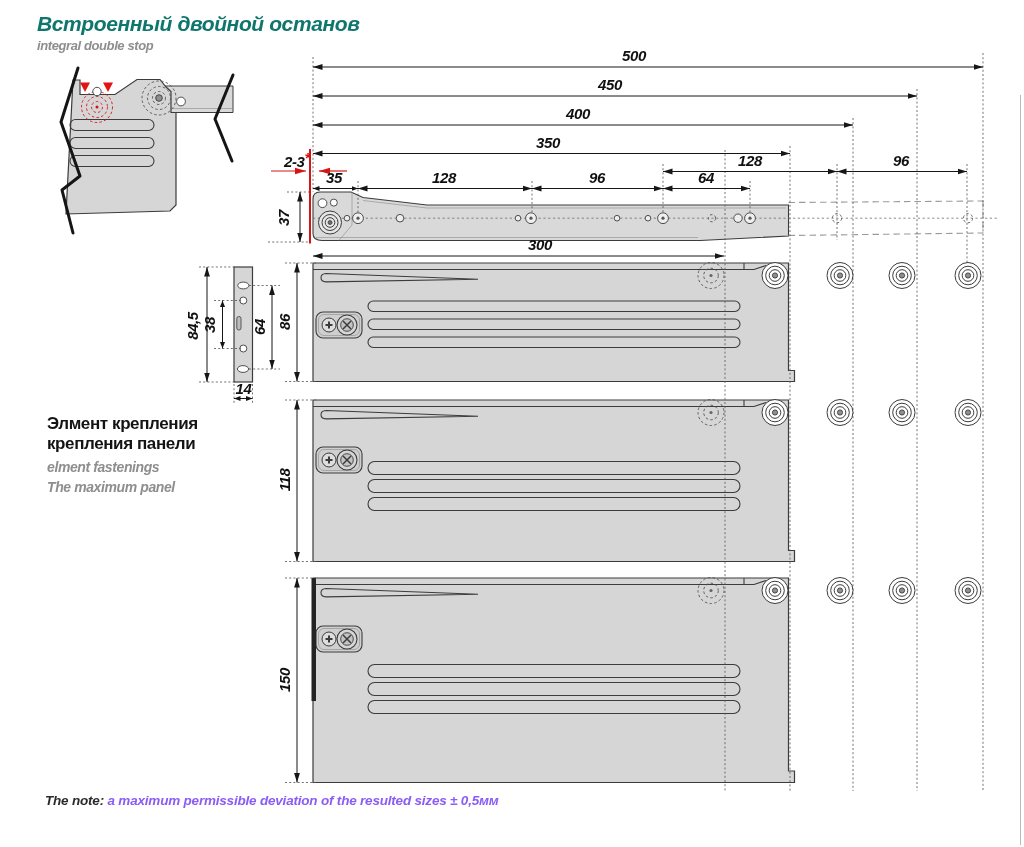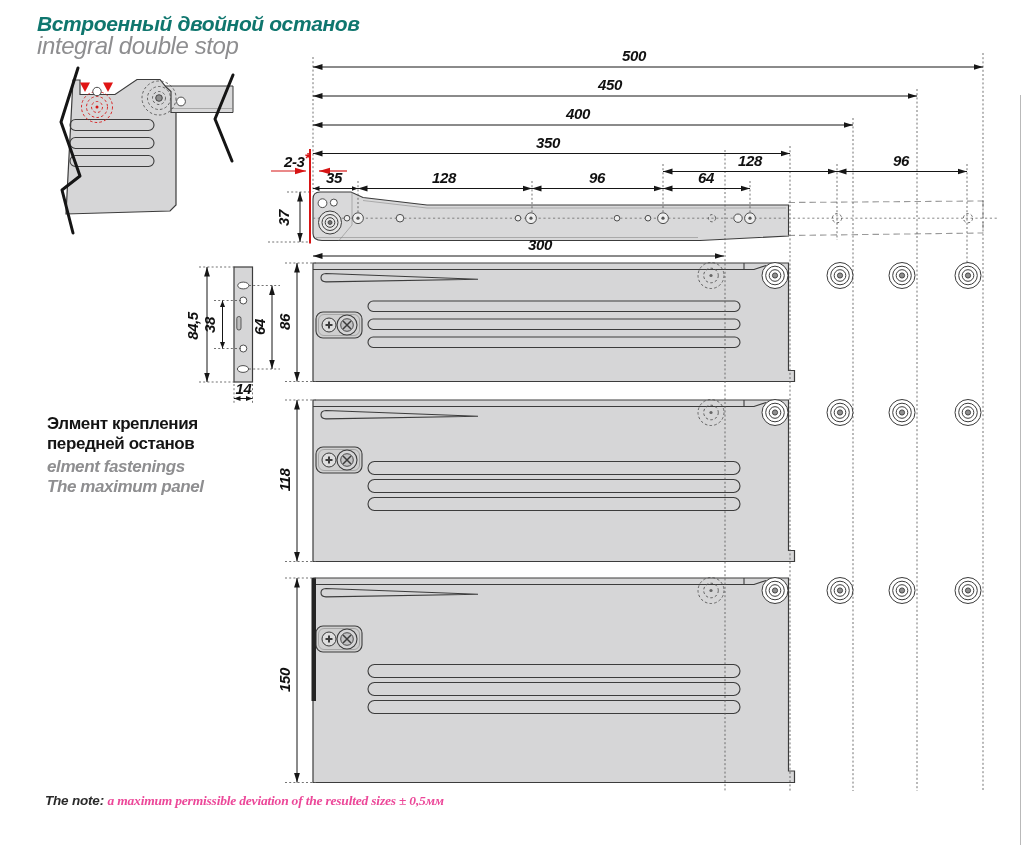--- a/index.html
+++ b/index.html
@@ -1,29 +1,29 @@
 <!DOCTYPE html>
 <html><head>
 <meta charset="utf-8">
 <style>
   html,body{margin:0;padding:0;background:#fff;}
   body{width:1024px;height:847px;position:relative;font-family:"Liberation Sans",sans-serif;overflow:hidden;}
   .abs{position:absolute;}
   .title-block{left:37px;top:13px;line-height:22px;}
   .title-ru{font-size:21px;font-weight:bold;font-style:italic;color:#0f766e;letter-spacing:-0.4px;}
-  .title-en{font-size:24px;font-weight:normal;font-style:italic;color:#8e8e90;letter-spacing:-0.4px;}
+  .title-en{font-size:13px;font-weight:bold;font-style:italic;color:#8e8e90;letter-spacing:-0.4px;}
   .flabel{left:47px;top:414px;line-height:20px;}
   .flabel .ru{font-size:17px;font-weight:bold;color:#141414;letter-spacing:-0.4px;}
-  .flabel .en{font-size:17px;font-weight:bold;font-style:italic;color:#8e8e90;letter-spacing:-0.4px;}
+  .flabel .en{font-size:14px;font-weight:bold;font-style:italic;color:#8e8e90;letter-spacing:-0.4px;}
   .flabel .en.first{margin-top:3px;}
   .note-block{left:45px;top:792px;line-height:17px;font-style:italic;font-size:13.5px;letter-spacing:-0.2px;}
   .note-ru-label{color:#2a2a2a;font-weight:normal;}
   .note-ru-text{color:#101010;font-weight:bold;}
   .note-en-label{color:#2a2a2a;font-weight:bold;margin-top:28px;}
-  .note-en-text{color:#ec4899;font-weight:bold;font-family:Liberation Serif, serif;}
+  .note-en-text{color:#8b5cf6;font-weight:bold;}
   svg{position:absolute;left:0;top:0;}
   svg text{font-family:"Liberation Sans",sans-serif;}
   .dt{font-size:15px;font-weight:bold;font-style:italic;fill:#101010;text-anchor:middle;letter-spacing:-0.4px;}
   .dim{stroke:#161616;stroke-width:1;}
   .both{marker-start:url(#ar);marker-end:url(#ar);}
   .boths{marker-start:url(#ars);marker-end:url(#ars);}
   .ext{stroke:#5a5a5a;stroke-width:0.85;stroke-dasharray:2 2.2;fill:none;}
   .cl{stroke:#6a6a6a;stroke-width:0.8;stroke-dasharray:2.2 2.6;fill:none;}
   .ph{stroke:#9a9a9a;stroke-width:1.1;stroke-dasharray:6.5 4;fill:none;}
   .ln{stroke:#3c3c3c;stroke-width:1.1;fill:none;}
@@ -316,21 +316,21 @@
   </g>
 </svg>
 
 <div class="abs title-block">
   <div class="title-ru">Встроенный двойной останов</div>
   <div class="title-en">integral double stop</div>
 </div>
 
 <div class="abs flabel">
   <div class="ru">Элмент крепления</div>
-  <div class="ru">передней останов</div>
+  <div class="ru">крепления панели</div>
   <div class="en first">elment fastenings</div>
   <div class="en">The maximum panel</div>
 </div>
 
 <div class="abs note-block">
   <div>
     <span class="note-en-label">The note:</span>
     <span class="note-en-text">a maximum permissible deviation of the resulted sizes ± 0,5мм</span>
   </div>
 </div>

